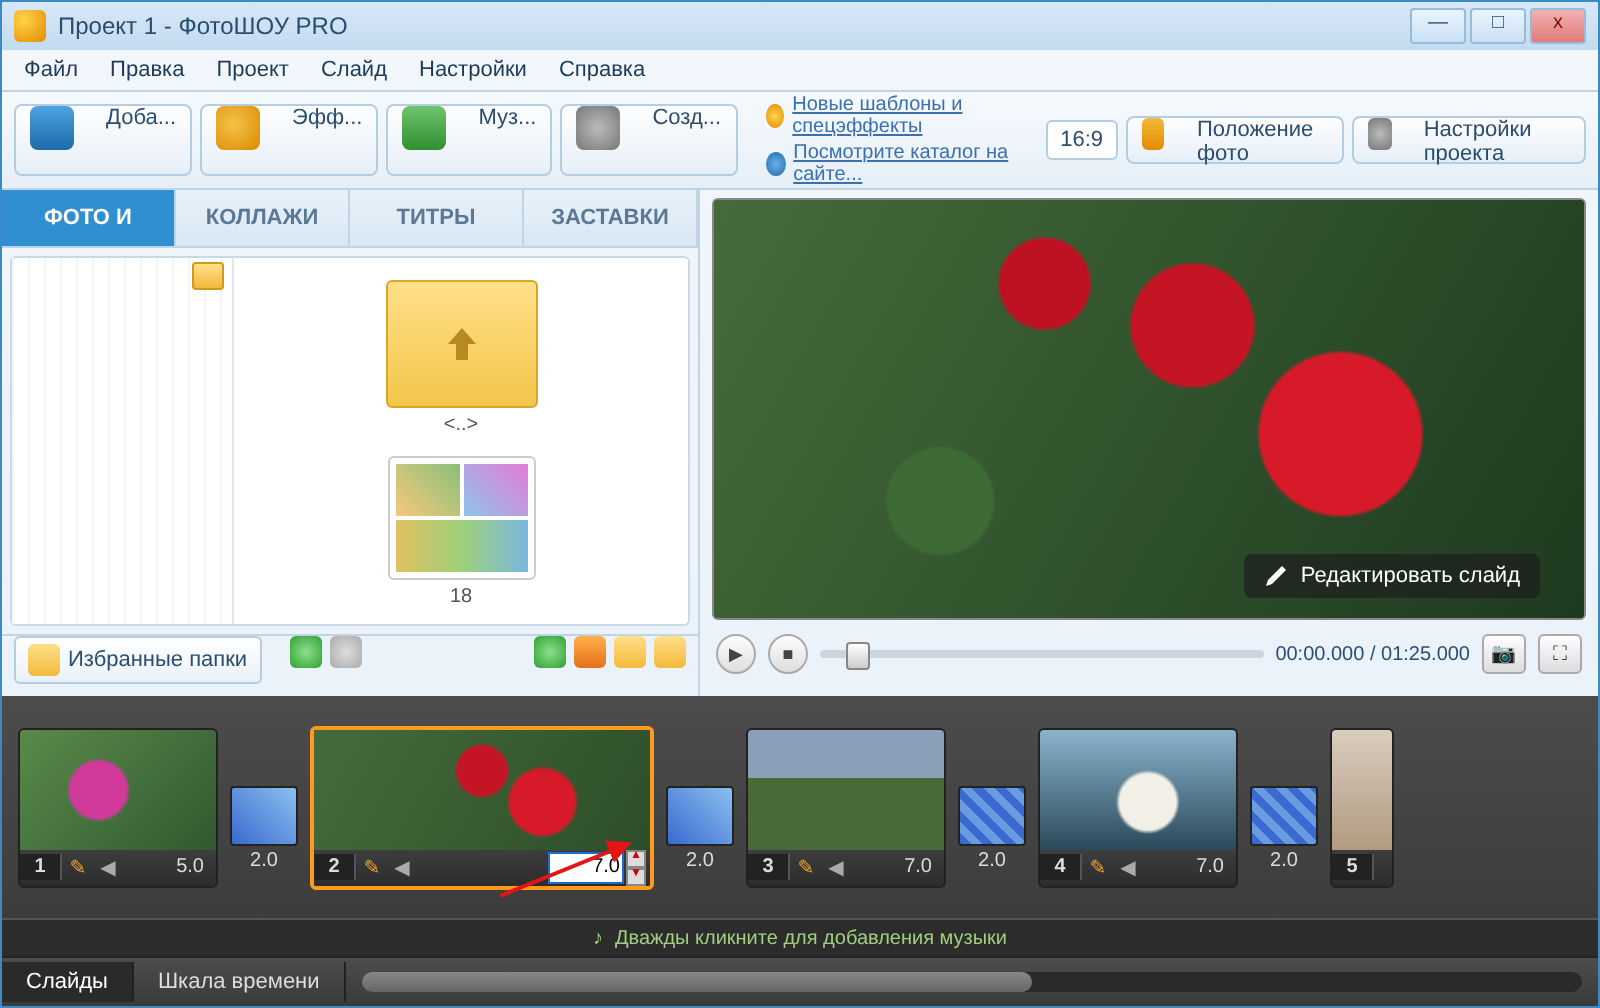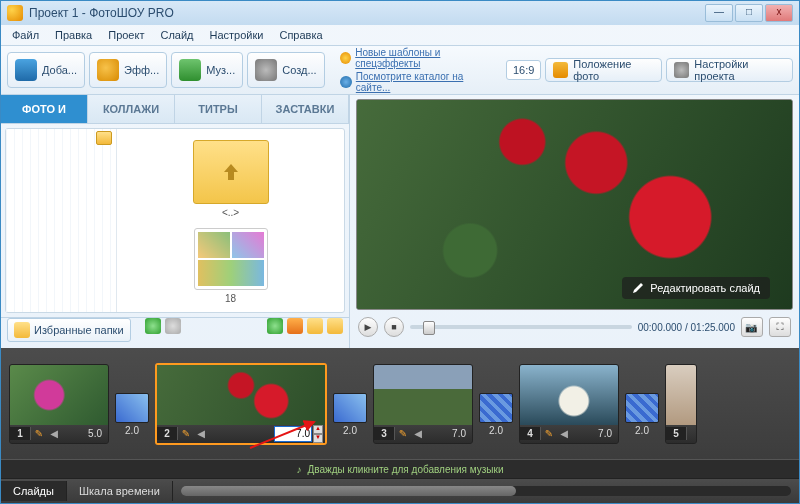--- a/index.html
+++ b/index.html
@@ -5,21 +5,21 @@
 html,body{margin:0;padding:0;font-family:Tahoma,Arial,sans-serif;font-size:11px;background:#fff;overflow:hidden}
 .window{width:800px;height:504px;border:1px solid #3a8ac4;box-sizing:border-box;display:flex;flex-direction:column;background:linear-gradient(#f2f7fc,#e7f0f9)}
 .titlebar{height:24px;background:linear-gradient(#d7e8f7,#c3dbf0);display:flex;align-items:center;padding:0 6px;color:#2b4d6f;font-size:12px}
 .titlebar .logo{width:16px;height:16px;background:radial-gradient(circle at 30% 30%,#ffd34a,#e58b00);border-radius:3px;margin-right:6px}
 .titlebar .spacer{flex:1}
 .tbtn{width:26px;height:16px;margin-left:2px;background:linear-gradient(#eaf4fc,#c9e0f3);border:1px solid #99bdd9;border-radius:2px;text-align:center;line-height:14px;font-size:10px;color:#2b4d6f}
 .tbtn.close{background:linear-gradient(#f2b1b1,#e07a7a);color:#7a1010}
 .menubar{height:20px;display:flex;align-items:center;padding:0 4px;gap:2px;border-bottom:1px solid #c0d4e5}
 .menubar span{padding:2px 7px;color:#1d3a57;cursor:default}
 .toolbar1{height:42px;display:flex;align-items:center;padding:3px 6px;gap:4px;background:linear-gradient(#f6fafe,#e6eff7);border-bottom:1px solid #c0d4e5}
-.bigbtn{height:34px;border:1px solid #b3cde2;border-radius:4px;background:linear-gradient(#fefefe,#e6eff8);display:flex;align-items:center;padding:0 7px;gap:5px;color:#2b4d6f;font-size:11px}
+.bigbtn{height:34px;border:1px solid #b3cde2;border-radius:4px;background:linear-gradient(#fefefe,#e6eff8);display:flex;align-items:flex-start;padding:0 7px;gap:16px;color:#2b4d6f;font-size:11px}
 .bigbtn .ic{width:22px;height:22px;border-radius:4px}
 .ic-cam{background:linear-gradient(#4aa3e0,#1f6aa8)}
 .ic-wand{background:radial-gradient(circle at 40% 40%,#f7c24a,#d88a00)}
 .ic-star{background:radial-gradient(circle at 40% 40%,#ffe26a,#e2a200)}
 .ic-note{background:linear-gradient(#6ec46e,#2f8f2f)}
 .ic-disc{background:radial-gradient(circle at 50% 50%,#bbb,#777)}
 .linkcol{display:flex;flex-direction:column;font-size:10px;gap:2px}
 .linkcol a{color:#3a6fb0;text-decoration:underline}
 .linkcol .row{display:flex;align-items:center;gap:4px}
 .star-sm{width:12px;height:12px;background:radial-gradient(circle,#ffd34a,#e58b00);border-radius:50%}

